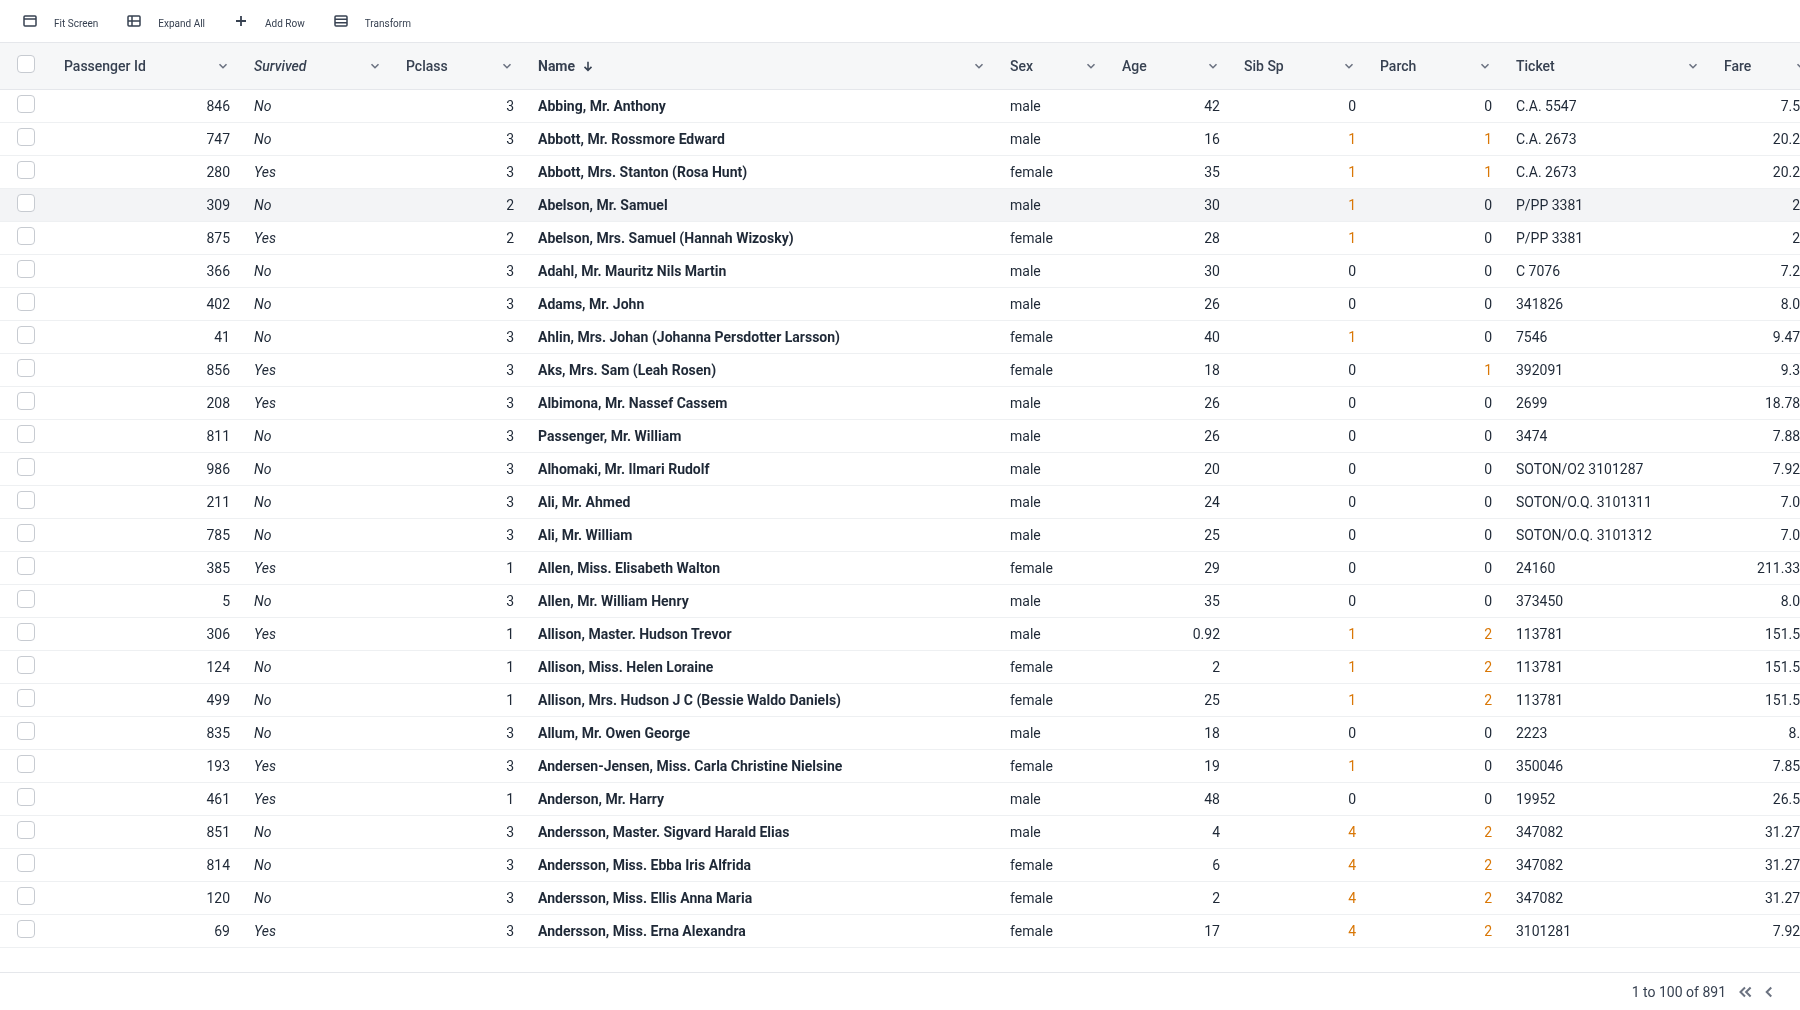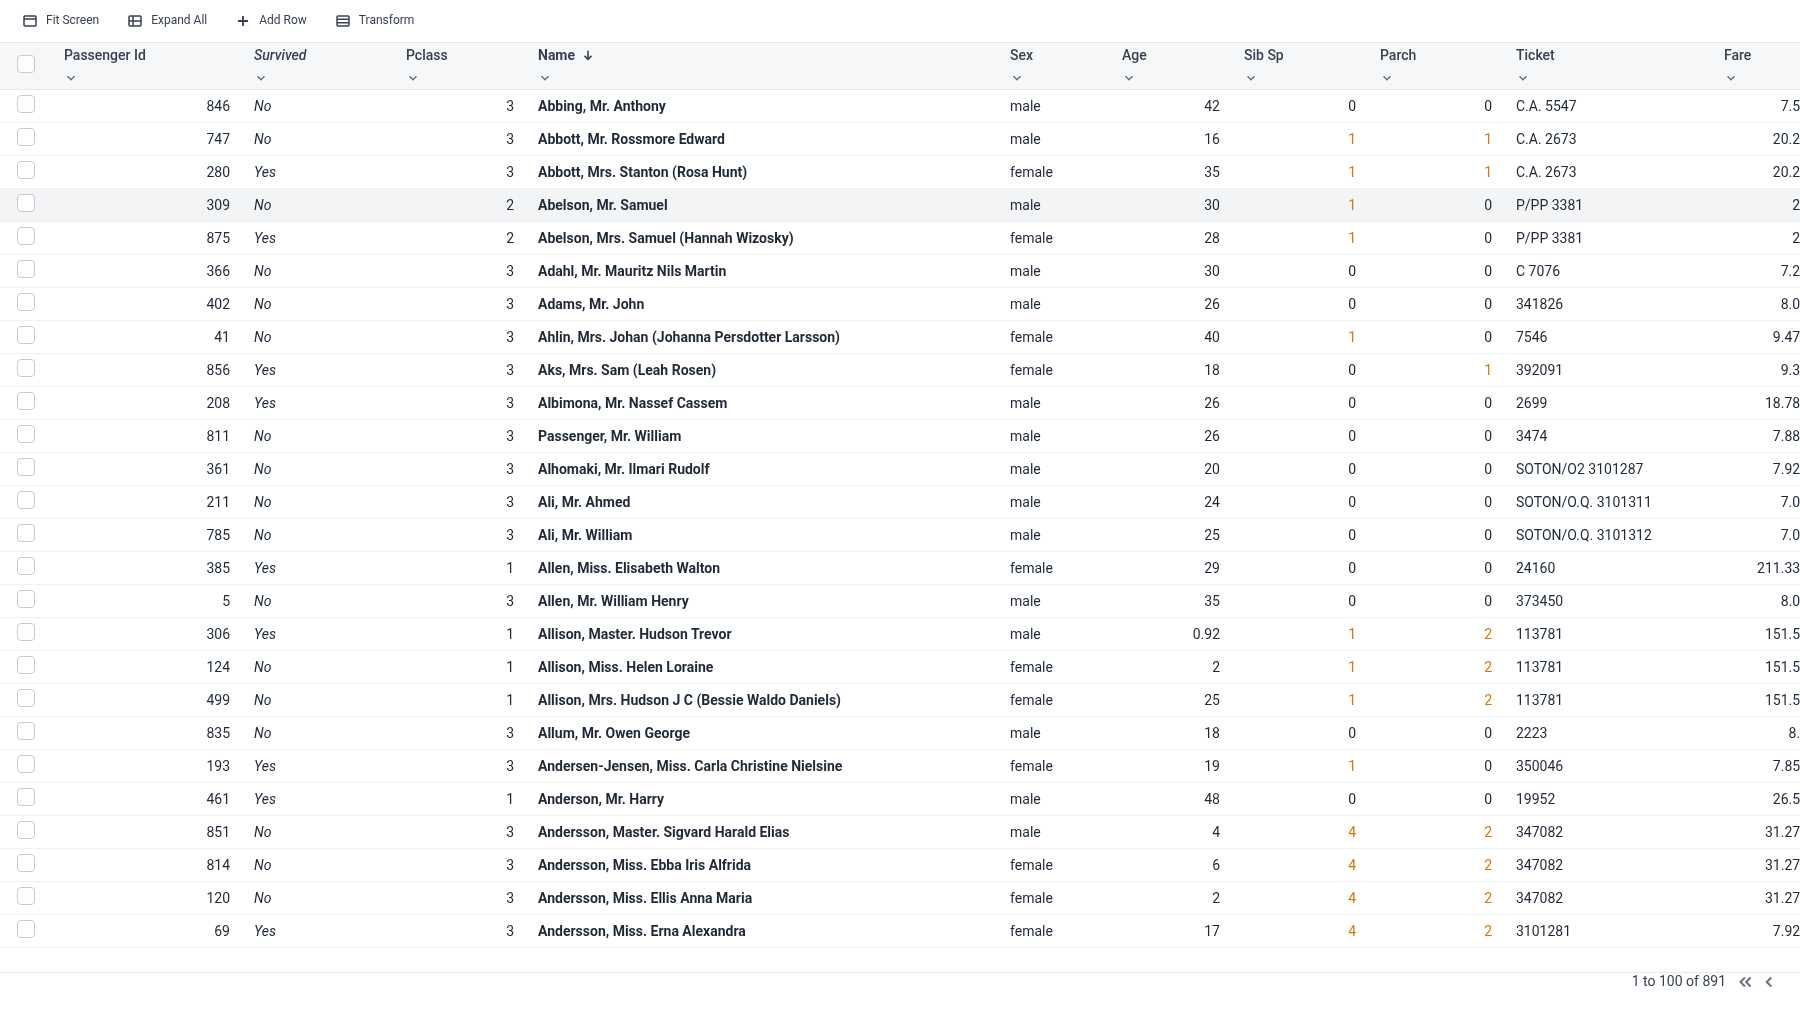--- a/index.html
+++ b/index.html
@@ -1,45 +1,45 @@
 <!DOCTYPE html>
 <html><head>
 <meta charset="utf-8">
 <style>
 * { margin: 0; padding: 0; box-sizing: border-box; }
 body { font-family: -apple-system, BlinkMacSystemFont, "Segoe UI", Roboto, sans-serif; font-size: 14px; color: #1f2937; background: #fff; overflow: hidden; }
 .app { width: 1800px; height: 1010px; display: flex; flex-direction: column; }
 .toolbar { height: 42px; display: flex; align-items: center; gap: 28px; padding: 0 22px; }
-.toolbar-btn { display: flex; align-items: flex-start; gap: 8px; color: #374151; cursor: pointer; font-size: 12px; }
+.toolbar-btn { display: flex; align-items: flex-end; gap: 16px; color: #374151; cursor: pointer; font-size: 10px; }
 .toolbar-btn .icon { display: inline-flex; }
 .table-wrap { flex: 1; overflow: auto; border-top: 1px solid #e5e7eb; }
 table { border-collapse: collapse; width: 1820px; }
 thead th { background: #f6f7f8; text-align: left; font-weight: 500; color: #374151; height: 46px; padding: 0 12px; border-bottom: 1px solid #e5e7eb; position: sticky; top: 0; white-space: nowrap; }
 thead th.colh { position: relative; }
-thead th .hdr { display: flex; justify-content: space-between; gap: 8px; flex-direction: column; }
+thead th .hdr { display: flex; align-items: center; justify-content: space-between; gap: 8px; }
 thead th .hdr-label { display: flex; align-items: center; gap: 6px; }
 .sort-icon { display: inline-flex; }
 .chev { display: inline-flex; color: #6b7280; }
 tbody td { height: 33px; padding: 0 12px; border-bottom: 1px solid #eef0f2; white-space: nowrap; }
 tbody tr.hover { background: #f3f4f6; }
 .col-check { width: 52px; text-align: center; }
 .col-pid { width: 190px; }
 .col-surv { width: 152px; font-style: italic; }
 .col-pclass { width: 132px; }
 .col-name { width: 472px; font-weight: bold; }
 .col-sex { width: 112px; }
 .col-age { width: 122px; }
 .col-sibsp { width: 136px; }
 .col-parch { width: 136px; }
 .col-ticket { width: 208px; }
 .col-fare { width: 108px; }
 .num { text-align: right; }
 .orange { color: #d97706; }
 .checkbox { width: 18px; height: 18px; border: 1.5px solid #c7cbd1; border-radius: 4px; display: inline-block; background: #fff; }
-.footer { height: 38px; display: flex; align-items: flex-start; justify-content: flex-end; gap: 10px; padding: 0 22px; color: #374151; font-size: 14px; border-top: 1px solid #e5e7eb; }
+.footer { height: 38px; display: flex; align-items: center; justify-content: flex-end; gap: 10px; padding: 0 22px; color: #374151; font-size: 14px; border-top: 1px solid #e5e7eb; }
 .footer .pager { display: flex; align-items: center; gap: 6px; color: #6b7280; }
 .footer .pager span { cursor: pointer; }
 svg { display: block; }
 </style>
 </head>
 <body>
 
 <div class="app">
   <div class="toolbar">
     <div class="toolbar-btn">
@@ -352,21 +352,21 @@
             <td class="col-name">Passenger, Mr. William</td>
             <td class="col-sex">male</td>
             <td class="col-age num">26</td>
             <td class="col-sibsp num">0</td>
             <td class="col-parch num">0</td>
             <td class="col-ticket">3474</td>
             <td class="col-fare num">7.888</td>
           </tr>
           <tr>
             <td class="col-check"><span class="checkbox"></span></td>
-            <td class="col-pid num">361</td>
+            <td class="col-pid num">986</td>
             <td class="col-surv">No</td>
             <td class="col-pclass num">3</td>
             <td class="col-name">Alhomaki, Mr. Ilmari Rudolf</td>
             <td class="col-sex">male</td>
             <td class="col-age num">20</td>
             <td class="col-sibsp num">0</td>
             <td class="col-parch num">0</td>
             <td class="col-ticket">SOTON/O2 3101287</td>
             <td class="col-fare num">7.925</td>
           </tr>

